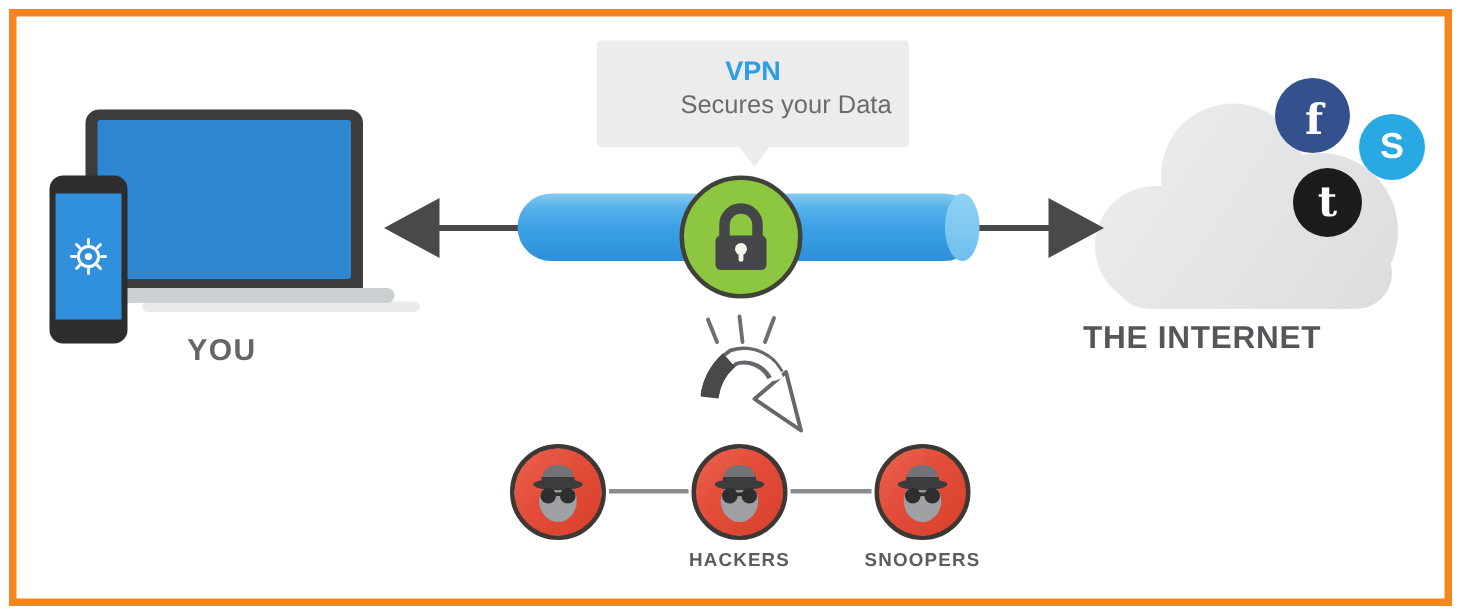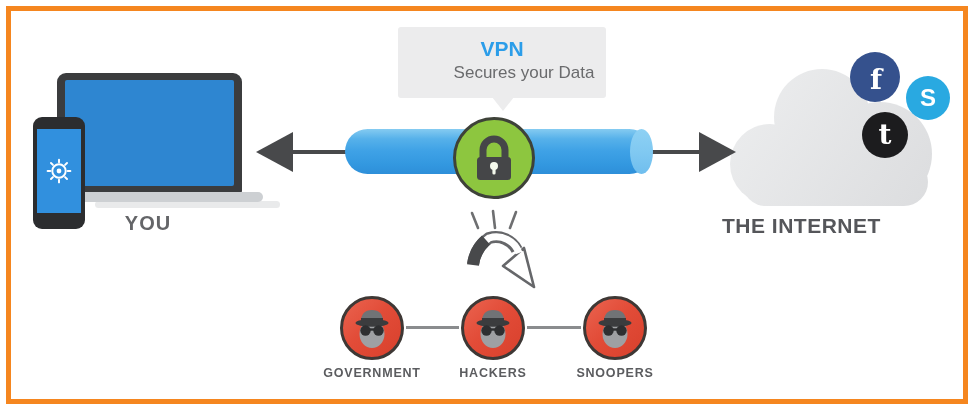--- a/index.html
+++ b/index.html
@@ -9,21 +9,21 @@
 
   
   .laptop-screen{position:absolute;left:57px;top:73px;width:185px;height:120px;background:#3B3C3E;
     border-radius:9px 9px 2px 2px;box-sizing:border-box;padding:7px 8px;z-index:2;}
   .laptop-display{width:100%;height:100%;background:#2E86D1;border-radius:2px;}
   .laptop-base{position:absolute;left:45px;top:192px;width:218px;height:10px;background:#CDD0D3;border-radius:5px;z-index:2;}
   .laptop-shadow{position:absolute;left:95px;top:201px;width:185px;height:7px;background:#E9EAEB;border-radius:4px;z-index:1;}
   .phone{position:absolute;left:33px;top:117px;width:52px;height:112px;background:#2C2D2F;border-radius:9px;z-index:3;}
   .phone-screen{position:absolute;left:4px;right:4px;top:12px;bottom:16px;background:#3190DE;
     display:flex;align-items:center;justify-content:center;}
-  .you-label{position:absolute;left:68px;top:212px;width:160px;text-align:center;
+  .you-label{position:absolute;left:68px;top:223px;width:160px;text-align:center;
     font-size:20px;font-weight:bold;color:#646568;letter-spacing:1px;z-index:2;}
 
   
   .arrow-line{position:absolute;height:4px;background:#48494B;z-index:2;}
   .arrow-line.left{left:290px;top:150px;width:57px;}
   .arrow-line.right{left:650px;top:150px;width:52px;}
   .arrow-head{position:absolute;width:0;height:0;border-top:20px solid transparent;border-bottom:20px solid transparent;z-index:2;}
   .arrow-head.left{left:256px;top:132px;border-right:37px solid #48494B;}
   .arrow-head.right{left:699px;top:132px;border-left:37px solid #48494B;}
 
@@ -32,21 +32,21 @@
     background:linear-gradient(180deg,#85CBF1 0%,#56B1EA 22%,#3FA2E6 48%,#3398E0 78%,#2E8FD9 100%);}
   .tube-cap{position:absolute;left:630px;top:129px;width:23px;height:45px;border-radius:50%;z-index:2;
     background:linear-gradient(180deg,#8ED1F4 0%,#7FC8F1 55%,#6FBEEE 100%);}
   .lock-circle{position:absolute;left:453px;top:117px;width:82px;height:82px;border-radius:50%;
     background:#8DC63F;border:3px solid #3E4239;box-sizing:border-box;z-index:6;
     display:flex;align-items:center;justify-content:center;}
 
   
   .tooltip{position:absolute;left:398px;top:27px;width:208px;height:71px;background:#ECECED;
     border-radius:3px;text-align:center;z-index:5;}
-  .tooltip-title{margin-top:10px;font-size:21px;font-weight:bold;color:#2B9DE9;}
+  .tooltip-title{margin-top:10px;font-size:18px;font-weight:bold;color:#2B9DE9;}
   .tooltip-subtitle{margin-top:2px;font-size:17px;color:#6A6B6D;margin-left:44px;}
   .tooltip-pointer{position:absolute;left:492px;top:97px;width:0;height:0;z-index:5;
     border-left:11px solid transparent;border-right:11px solid transparent;border-top:14px solid #ECECED;}
 
   
   .cloud{position:absolute;left:722px;top:62px;z-index:1;}
   .internet-label{position:absolute;left:722px;top:214px;width:218px;text-align:left;
     font-size:21px;font-weight:bold;color:#55565A;letter-spacing:0.5px;z-index:2;}
   .social{position:absolute;border-radius:50%;display:flex;align-items:center;justify-content:center;
     color:#fff;font-weight:bold;z-index:5;}
@@ -191,18 +191,17 @@
       <ellipse cx="26" cy="32" rx="12.5" ry="14" fill="#9EA0A3"></ellipse>
       <path d="M15,20 Q15,8 26,8 Q37,8 37,20 Z" fill="#717376"></path>
       <rect x="15" y="16" width="22" height="5" fill="#3B3C3E"></rect>
       <ellipse cx="26" cy="21" rx="16.5" ry="3.8" fill="#3B3C3E"></ellipse>
       <circle cx="19.5" cy="28.5" r="5.2" fill="#2E2F31"></circle>
       <circle cx="32.5" cy="28.5" r="5.2" fill="#2E2F31"></circle>
       <rect x="23" y="26.3" width="6" height="2.4" fill="#2E2F31"></rect>
     </svg>
   </div>
 
-  <div class="threat-label gov">GOVERNMENT</div>
   <div class="threat-label snoop">SNOOPERS</div>
   <div class="threat-label hack">HACKERS</div>
 
   <div class="frame"></div>
 </div>
 
 </body></html>

